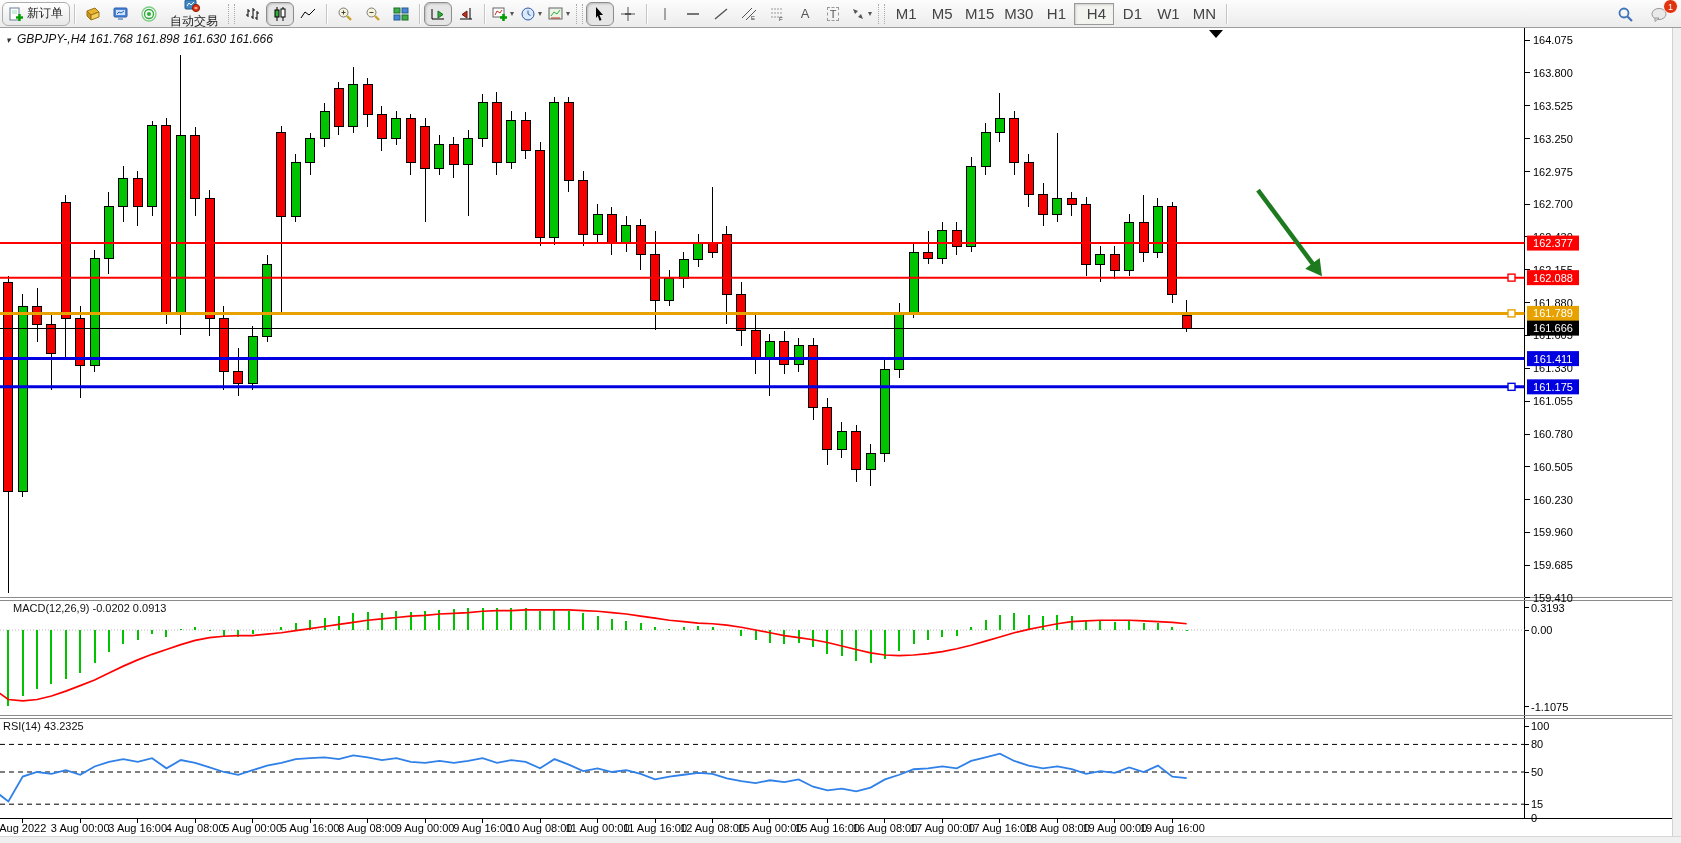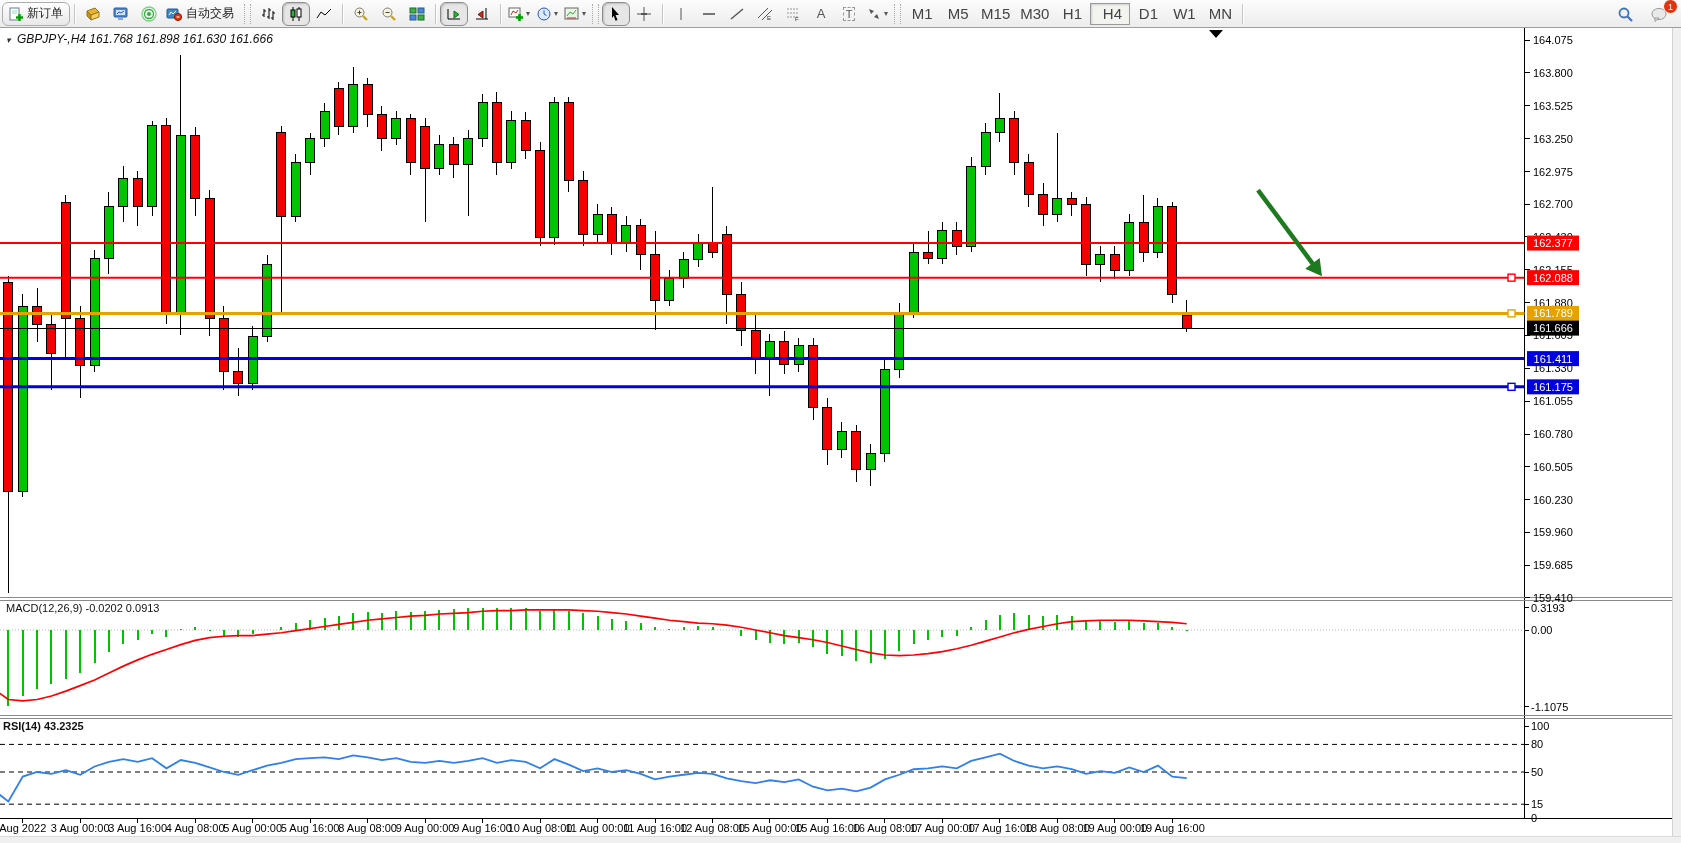--- a/index.html
+++ b/index.html
@@ -18,22 +18,22 @@
     color:#444;padding:0 4px;border:1px solid transparent;}
   .tf.active{border:1px solid #9a9a9a;background:#f3f3f0;box-shadow:inset 1px 1px 2px rgba(0,0,0,.15);padding-left:8px;}
   .caret{font-size:8px;color:#555;margin-left:2px;}
   #tb-right{position:absolute;right:8px;top:2px;display:flex;align-items:center;}
   .badge{position:absolute;top:-4px;right:-6px;background:#e03410;color:#fff;border-radius:50%;width:13px;height:13px;
     font-size:9px;display:flex;align-items:center;justify-content:center;border:1px solid #fff;}
   
   #chartwrap{position:absolute;left:0;top:28px;width:1681px;height:815px;background:#fff;}
   #chart-title{position:absolute;left:6px;top:4px;font-size:12px;color:#111;font-style:italic;}
   #chart-title .anchor{font-size:9px;color:#333;margin-right:3px;}
-  #macd-label{position:absolute;left:6px;top:574px;font-size:11px;color:#111;}
-  #rsi-label{position:absolute;left:3px;top:692px;font-size:11px;color:#111;font-weight:bold;}
+  #macd-label{position:absolute;left:13px;top:574px;font-size:11px;color:#111;}
+  #rsi-label{position:absolute;left:3px;top:692px;font-size:11px;color:#111;}
   #right-strip{position:absolute;right:0;top:0;width:8px;height:815px;background:#f0f0f0;border-left:1px solid #d2d2d2;}
   #bottom-strip{position:absolute;left:0;top:808px;width:1681px;height:7px;background:#f0f0f0;border-top:1px solid #d8d8d8;}
   svg text{font-family:"Liberation Sans",sans-serif;}
 </style>
 </head>
 <body>
 
 <div id="app">
 
   <div id="toolbar">
@@ -72,21 +72,21 @@
     </div>
     <div class="tb">
       <span>
         <svg width="16" height="16">
             <circle cx="8" cy="8" r="2" fill="#2fae3a"></circle>
             <circle cx="8" cy="8" r="4.5" fill="none" stroke="#2fae3a" stroke-width="1.3"></circle>
             <circle cx="8" cy="8" r="7" fill="none" stroke="#7fce86" stroke-width="1.3"></circle>
           </svg>
       </span>
     </div>
-    <div class="tb" style="padding-right:6px;">
+    <div class="tb" style="padding-right:6px;flex-direction:column;">
       <span>
         <svg width="16" height="16">
             <rect x="1" y="3" width="11" height="9" rx="1" fill="#3f88c5" stroke="#235c8c"></rect>
             <polyline points="3,9 5,6 7,8 10,5" fill="none" stroke="#fff"></polyline>
             <circle cx="12" cy="11" r="3.6" fill="#e03410" stroke="#8c1c08"></circle>
             <rect x="10.6" y="10.4" width="2.8" height="1.2" fill="#fff"></rect>
           </svg>
       </span>
       <span style="margin-left:4px;">自动交易</span>
     </div>

